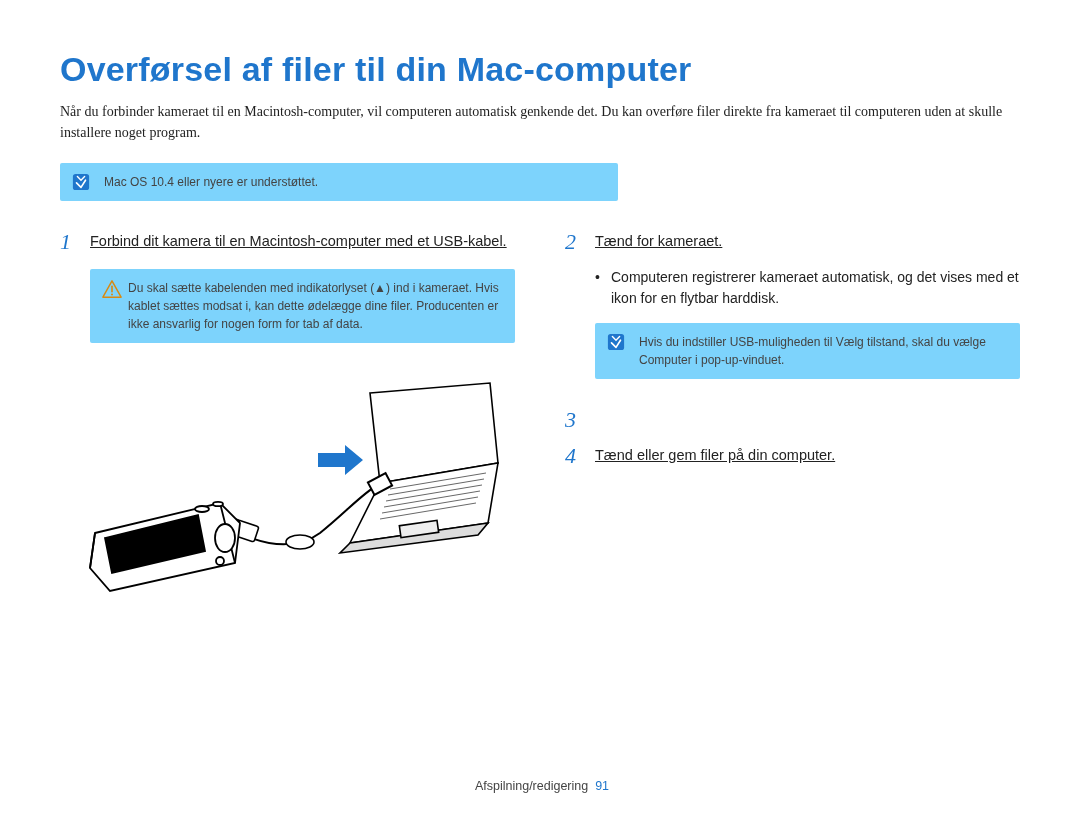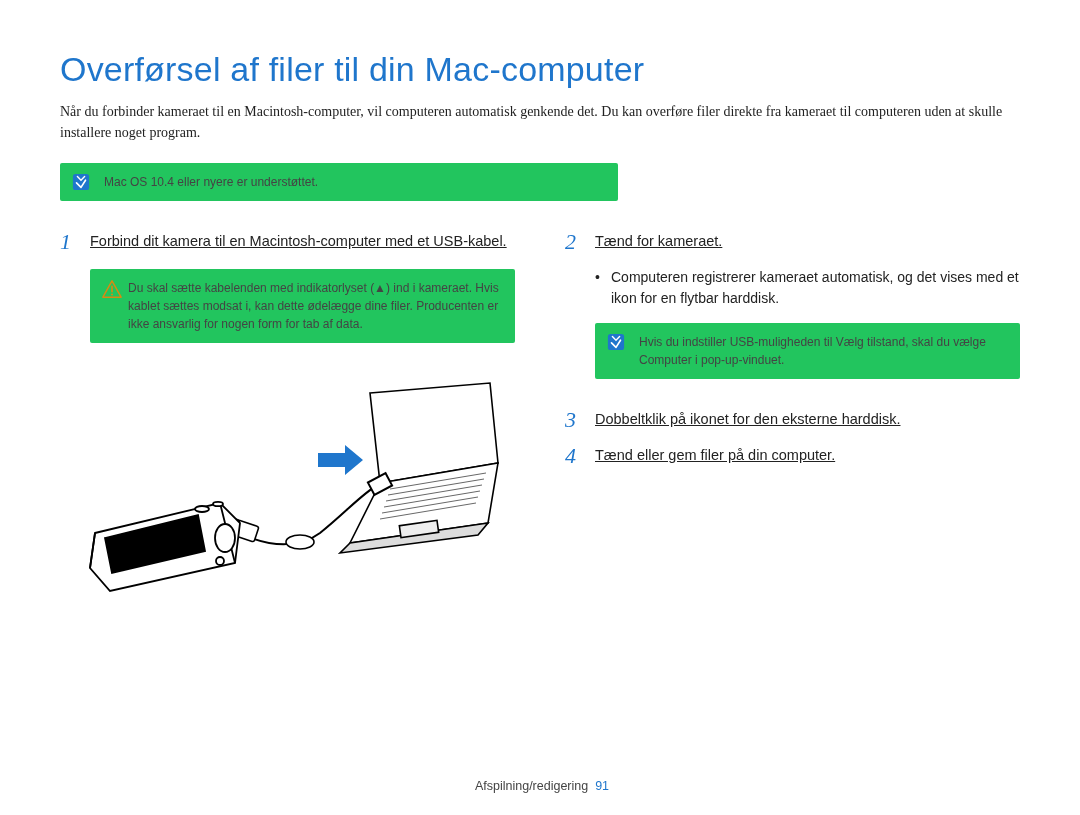--- a/index.html
+++ b/index.html
@@ -8,33 +8,33 @@
     background: #fff;
     color: #222;
     width: 1080px;
     height: 815px;
     box-sizing: border-box;
     padding: 50px 60px 30px 60px;
     position: relative;
   }
   .title {
     font-size: 34px;
-    font-weight: 400;
+    font-weight: 700;
     color: #1f76cc;
     margin: 0 0 12px 0;
     letter-spacing: 0.2px;
   }
   .intro {
     font-size: 14px;
     line-height: 1.5;
     margin: 0 0 20px 0;
     font-family: Liberation Serif, serif;
   }
   .note-box {
-    background: #22c55e;
+    background: #7dd3fc;
     border-radius: 2px;
     padding: 10px 14px 10px 44px;
     position: relative;
     font-size: 12px;
     color: #444;
     line-height: 1.5;
     max-width: 500px;
     margin-bottom: 30px;
   }
   .note-box.wide { max-width: 500px; }
@@ -210,21 +210,20 @@
           <path d="M5 11 L10 16 L15 8" stroke="#fff" stroke-width="1.8" fill="none" stroke-linecap="round" stroke-linejoin="round"></path>
         </svg>
       </span>
       <span>
         <span>Hvis du indstiller USB-muligheden til </span><strong>Vælg tilstand</strong><span>, skal du vælge </span><strong>Computer</strong><span> i pop-up-vinduet.</span>
       </span>
     </div>
 
     <div class="step" style="margin-top:24px;">
       <div class="step-num">3</div>
-      <div class="step-body">Dobbeltklik på ikonet for den eksterne harddisk.</div>
     </div>
 
     <div class="step">
       <div class="step-num">4</div>
       <div class="step-body">Tænd eller gem filer på din computer.</div>
     </div>
 
   </div>
 </div>
 

